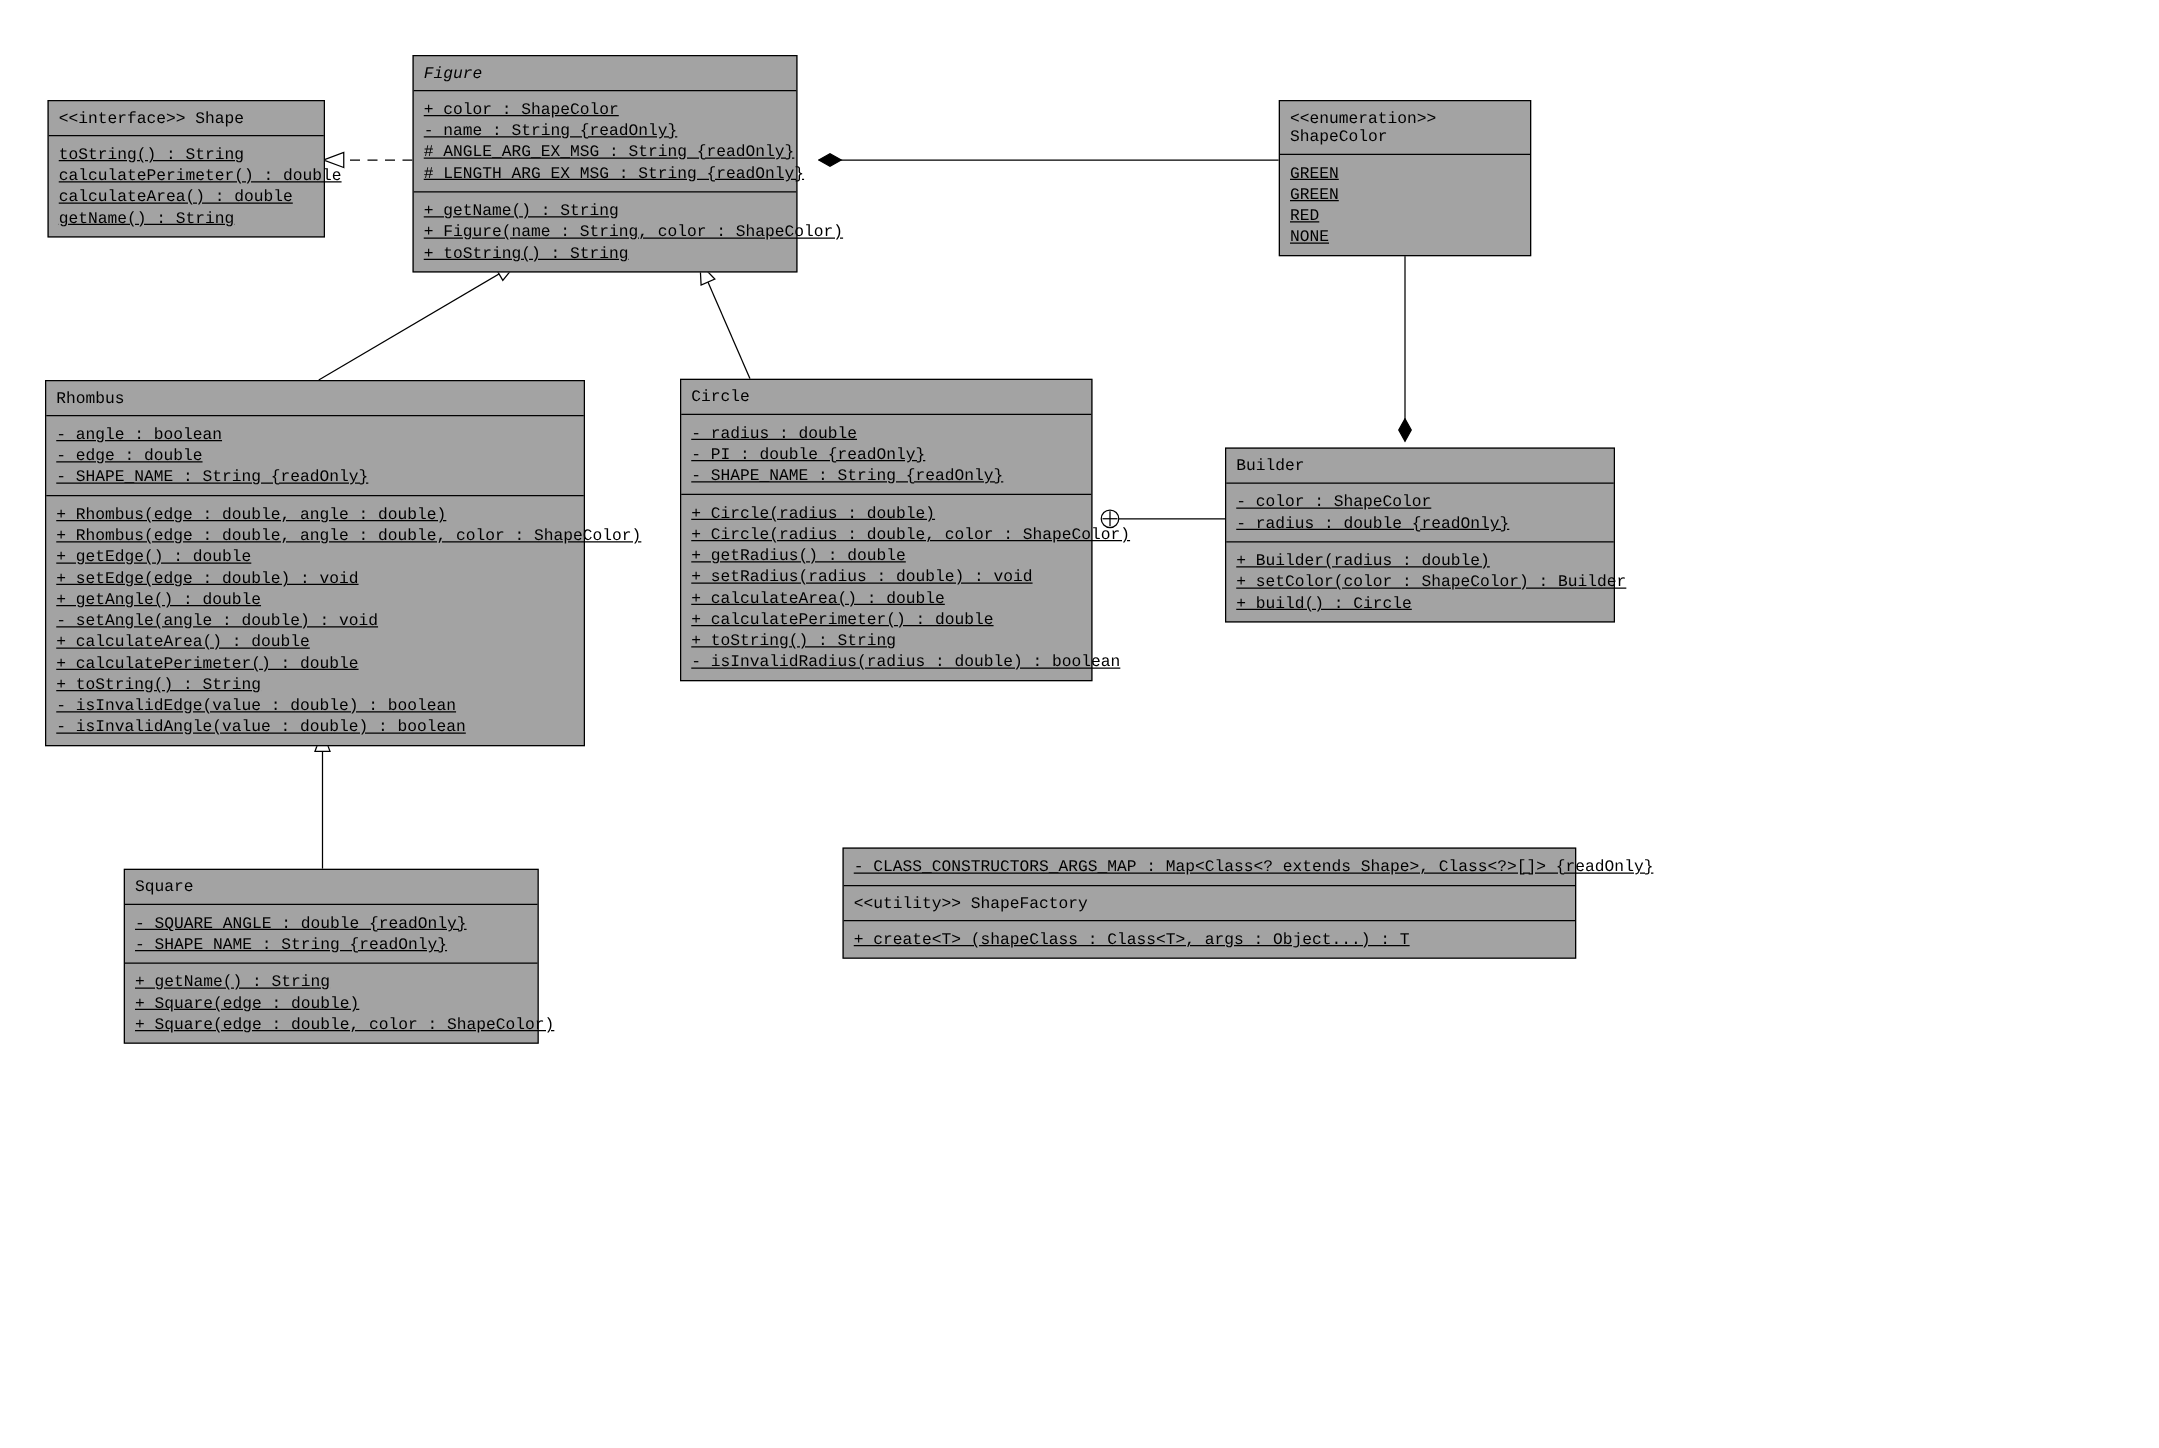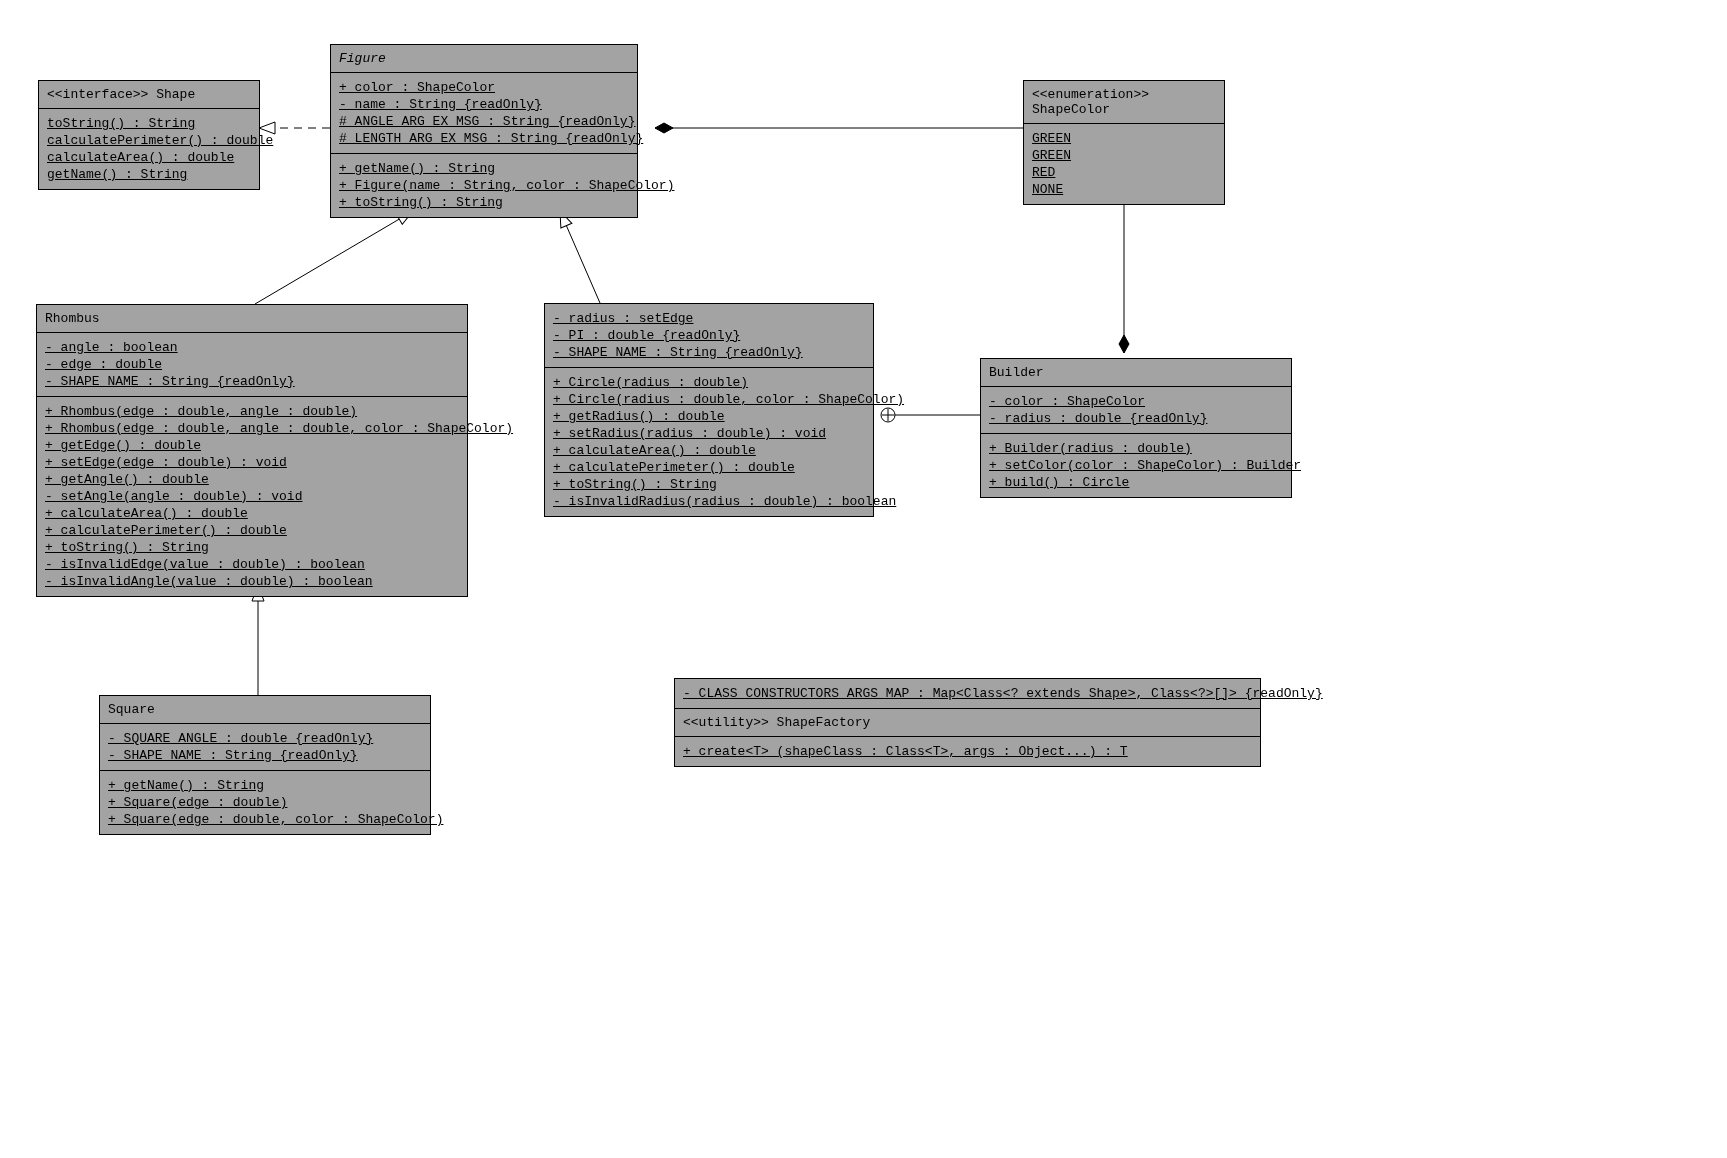--- a/index.html
+++ b/index.html
@@ -144,21 +144,24 @@
       <div class="member">+ calculateArea() : double</div>
       <div class="member">+ calculatePerimeter() : double</div>
       <div class="member">+ toString() : String</div>
       <div class="member">- isInvalidEdge(value : double) : boolean</div>
       <div class="member">- isInvalidAngle(value : double) : boolean</div>
     </div>
   </div>
 
   <div class="class-box" style="left:544px; top:303px; width:328px;">
     <div class="compartment">
-      <div class="member">- radius : setEdge</div>
+      <span class="class-name">Circle</span>
+    </div>
+    <div class="compartment">
+      <div class="member">- radius : double</div>
       <div class="member underline">- PI : double {readOnly}</div>
       <div class="member underline">- SHAPE_NAME : String {readOnly}</div>
     </div>
     <div class="compartment">
       <div class="member">+ Circle(radius : double)</div>
       <div class="member">+ Circle(radius : double, color : ShapeColor)</div>
       <div class="member">+ getRadius() : double</div>
       <div class="member">+ setRadius(radius : double) : void</div>
       <div class="member">+ calculateArea() : double</div>
       <div class="member">+ calculatePerimeter() : double</div>

